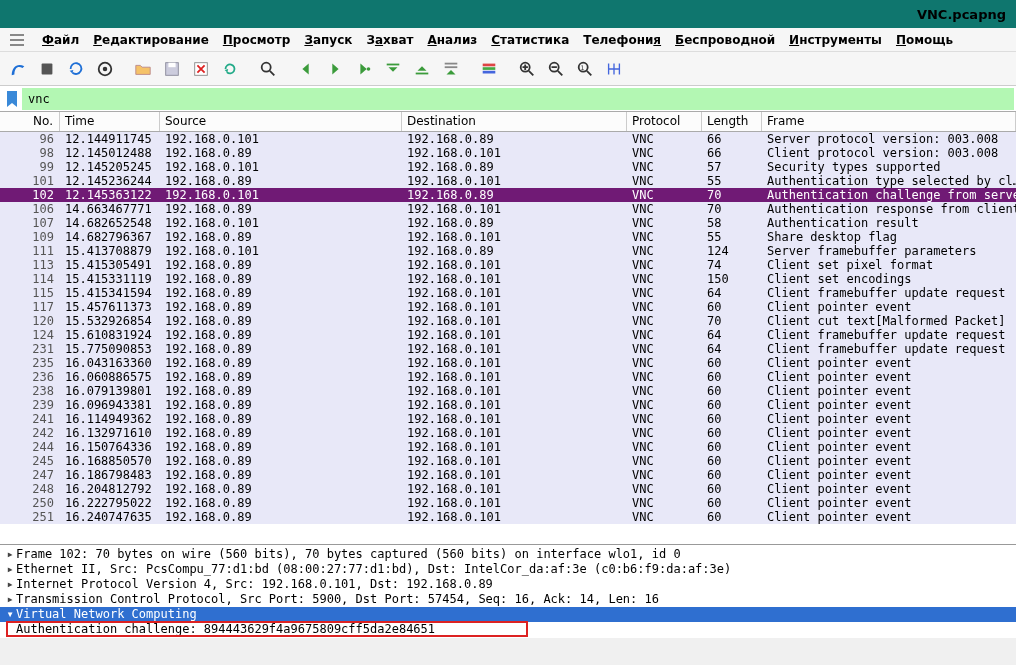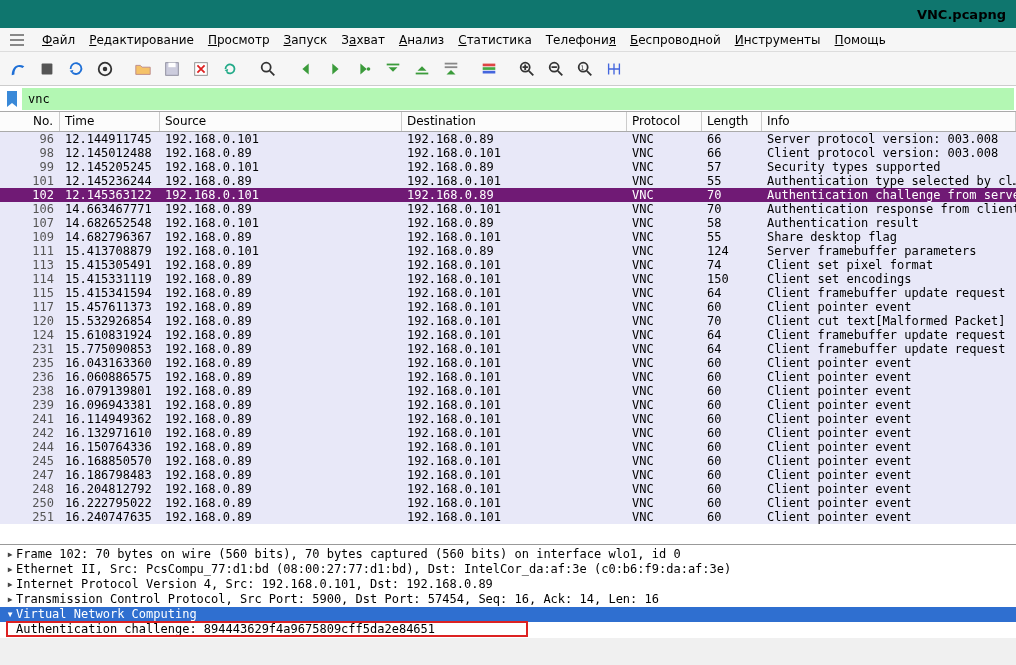--- a/index.html
+++ b/index.html
@@ -24,20 +24,21 @@
     font-size: 13px;
   }
   .menubar {
     height: 24px;
     background: #f6f6f6;
     display: flex;
     align-items: center;
     padding: 0 6px;
     gap: 2px;
     border-bottom: 1px solid #ddd;
+    font-weight: bold;
   }
   .hamburger {
     width: 22px;
     height: 22px;
     display: inline-flex;
     flex-direction: column;
     justify-content: center;
     gap: 3px;
     padding: 4px;
     margin-right: 6px;
@@ -306,21 +307,21 @@
 </div>
 
 <div class="plist">
   <div class="plhdr">
     <div class="col-no">No.</div>
     <div class="col-time">Time</div>
     <div class="col-src">Source</div>
     <div class="col-dst">Destination</div>
     <div class="col-proto">Protocol</div>
     <div class="col-len">Length</div>
-    <div class="col-info">Info</div>
+    <div class="col-info">Frame</div>
   </div>
   <div class="plbody" id="plbody">
       <div class="prow">
         <div class="col-no">96</div>
         <div class="col-time">12.144911745</div>
         <div class="col-src">192.168.0.101</div>
         <div class="col-dst">192.168.0.89</div>
         <div class="col-proto">VNC</div>
         <div class="col-len">66</div>
         <div class="col-info">Server protocol version: 003.008</div>

